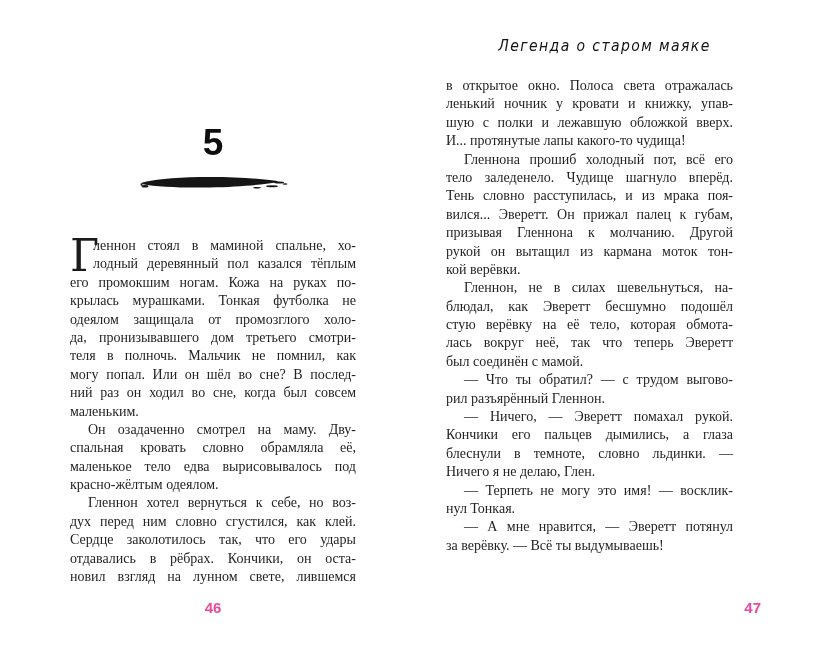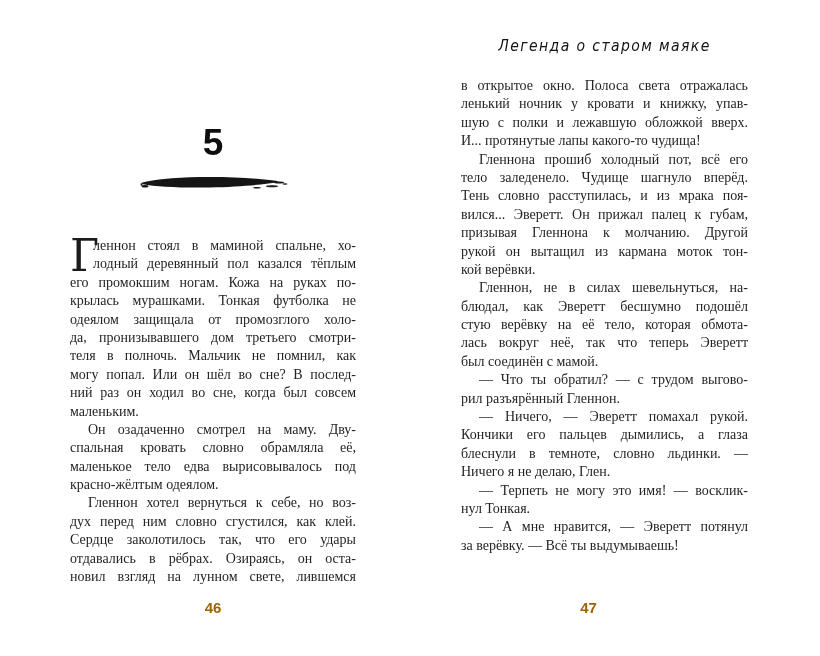--- a/index.html
+++ b/index.html
@@ -57,33 +57,33 @@
   .running-header {
     position: absolute; left: 461px; top: 37px; width: 287px;
     text-align: center;
     font-family: "DejaVu Sans", sans-serif;
     font-style: italic;
     font-size: 14px;
     letter-spacing: 1.4px;
     color: #141414;
     transform: scaleY(1.15);
   }
-  .right-text { left: 461px; top: 77px; width: 287px; }
+  .right-text { left: 446px; top: 77px; width: 287px; }
 
   
   .page-number {
     position: absolute; top: 599px;
     text-align: center;
     font-family: "Liberation Sans", sans-serif;
     font-weight: 700;
     font-size: 15px;
-    color: #a16207;
+    color: #ec4899;
   }
   .page-number.pn-left  { left: 70px;  width: 286px; }
-  .page-number.pn-right { left: 445px; width: 287px; }
+  .page-number.pn-right { left: 474px; width: 287px; text-align: right; }
 </style>
 </head>
 <body>
 
 <div class="spread">
 
   <section>
     <div class="chapter-number">5</div>
 
     <div class="brush">
@@ -112,21 +112,21 @@
         <div class="line">могу попал. Или он шёл во сне? В послед-</div>
         <div class="line">ний раз он ходил во сне, когда был совсем</div>
         <div class="line end">маленьким.</div>
         <div class="line indent">Он озадаченно смотрел на маму. Дву-</div>
         <div class="line">спальная кровать словно обрамляла её,</div>
         <div class="line">маленькое тело едва вырисовывалось под</div>
         <div class="line end">красно-жёлтым одеялом.</div>
         <div class="line indent">Гленнон хотел вернуться к себе, но воз-</div>
         <div class="line">дух перед ним словно сгустился, как клей.</div>
         <div class="line">Сердце заколотилось так, что его удары</div>
-        <div class="line">отдавались в рёбрах. Озираясь, он оста-</div>
+        <div class="line">отдавались в рёбрах. Кончики, он оста-</div>
         <div class="line">новил взгляд на лунном свете, лившемся</div>
       </div>
 
     <div class="page-number pn-left">46</div>
   </section>
 
   <section>
     <div class="running-header">Легенда о старом маяке</div>
 
     <div class="text-col right-text" id="right-text">

